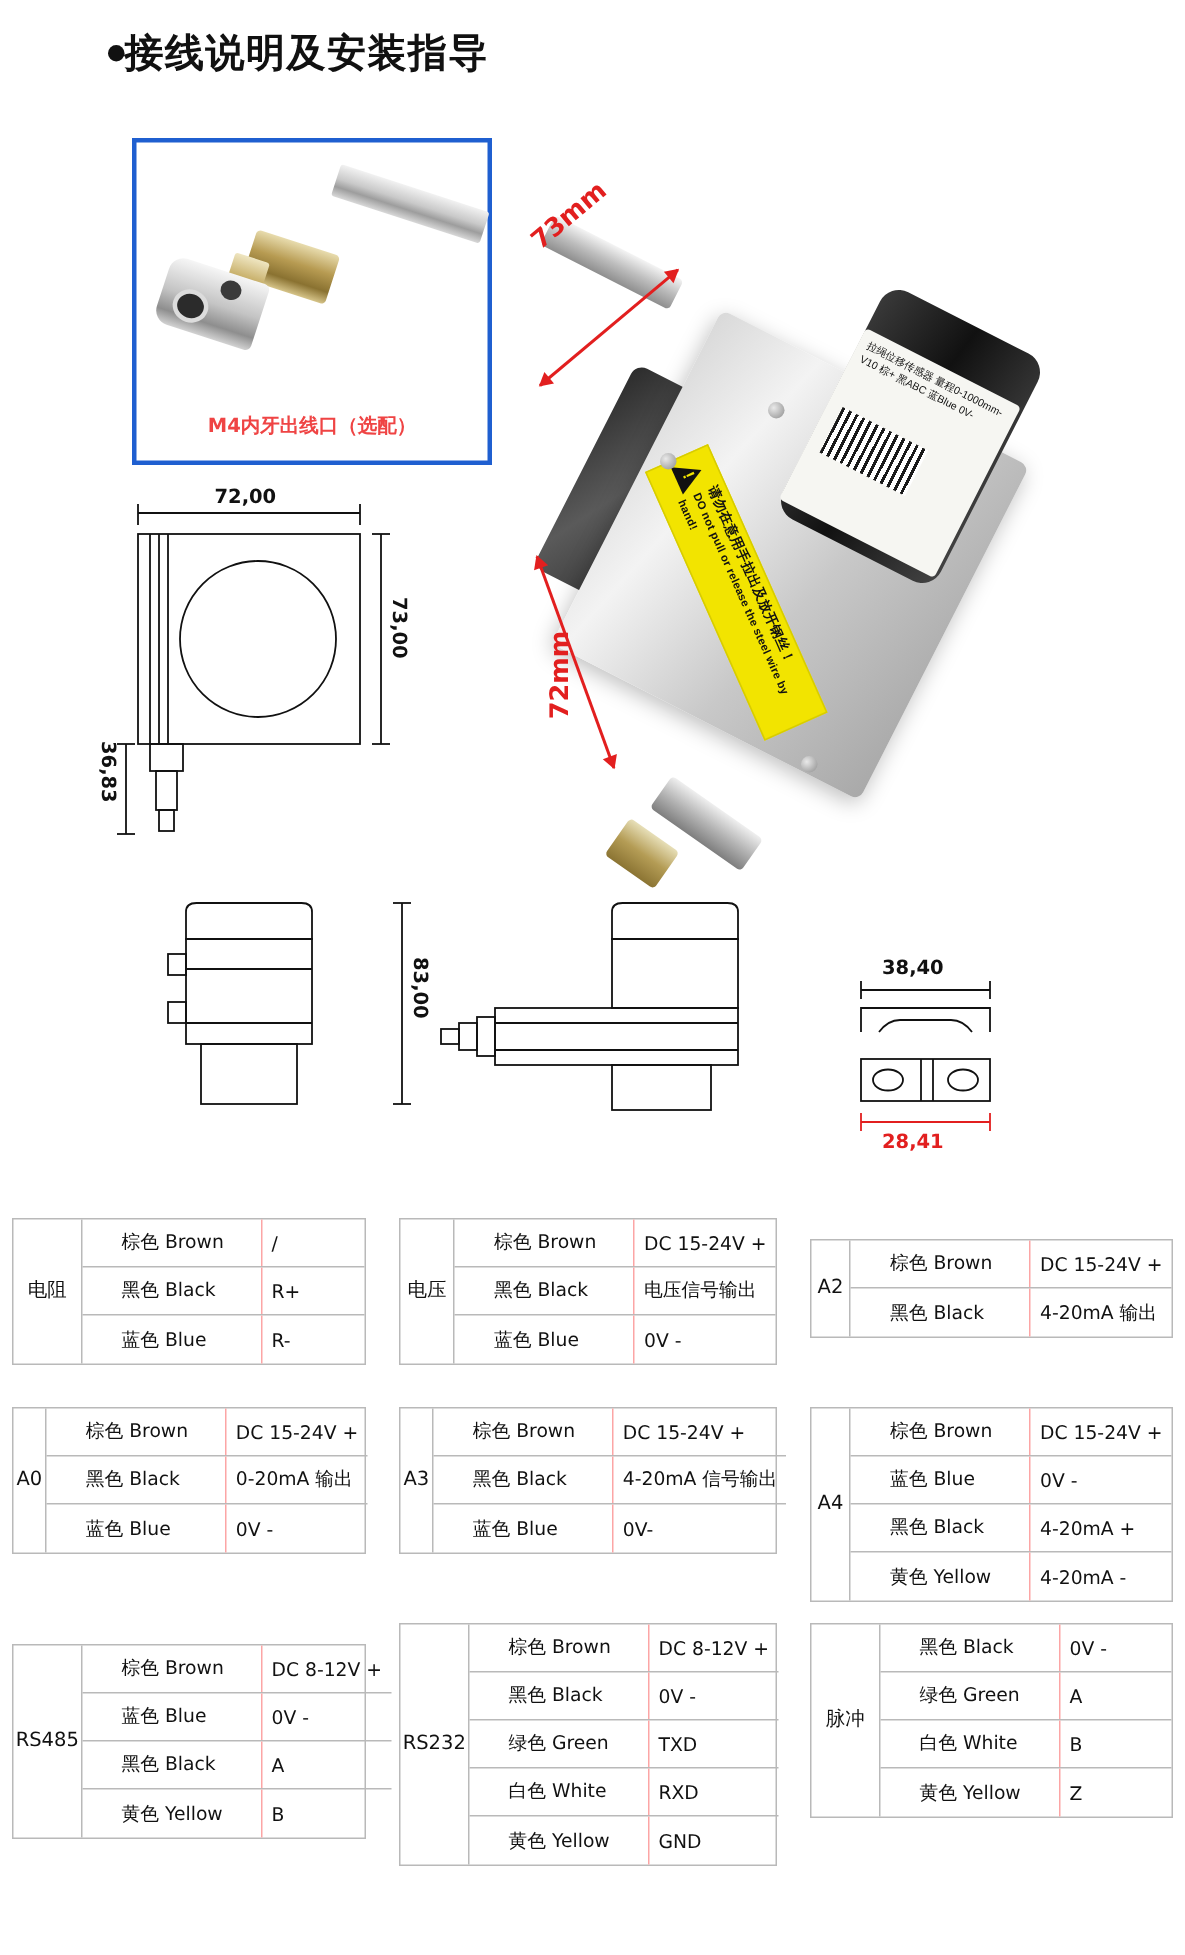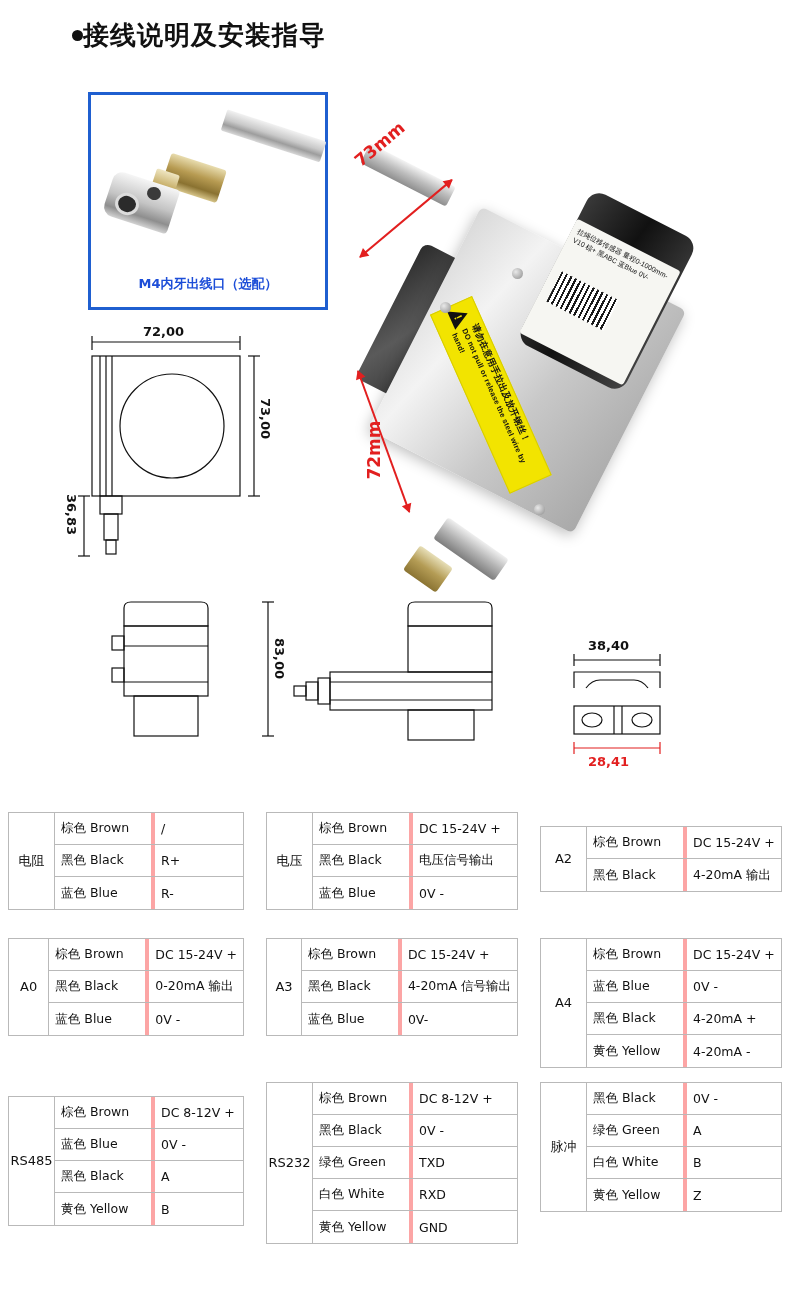--- a/index.html
+++ b/index.html
@@ -107,21 +107,21 @@
     background: #3a3a3a;
     border-radius: 50%;
     transform: rotate(18deg);
   }
   .inset .caption {
     position: absolute;
     left: 0; right: 0; bottom: 14px;
     text-align: center;
     font-size: 13px;
     font-weight: bold;
-    color: #1d4ed8;
+    color: #ef4444;
     font-family: "DejaVu Sans", "Liberation Sans", sans-serif;
   }
 
   
   .product {
     position: absolute;
     left: 352px; top: 10px;
     width: 330px; height: 520px;
   }
   .prod-body {
@@ -307,21 +307,21 @@
   .tc {
     display: flex;
     align-items: center;
     padding: 0 6px;
     font-size: 12.5px;
     color: #111;
     font-family: "DejaVu Sans", "Liberation Sans", sans-serif;
     overflow: hidden;
     white-space: nowrap;
   }
-  .tc.c1 { width: 100px; border-right: 4px solid #fca5a5; }
+  .tc.c1 { width: 100px; border-right: 1px solid #fca5a5; margin-left: 20px; }
   .tc.c2 { flex: 1; }
 </style>
 </head>
 <body>
 
 <div id="page">
 
   <div class="heading">
     <span class="bullet"></span>
     <span class="htext">接线说明及安装指导</span>

